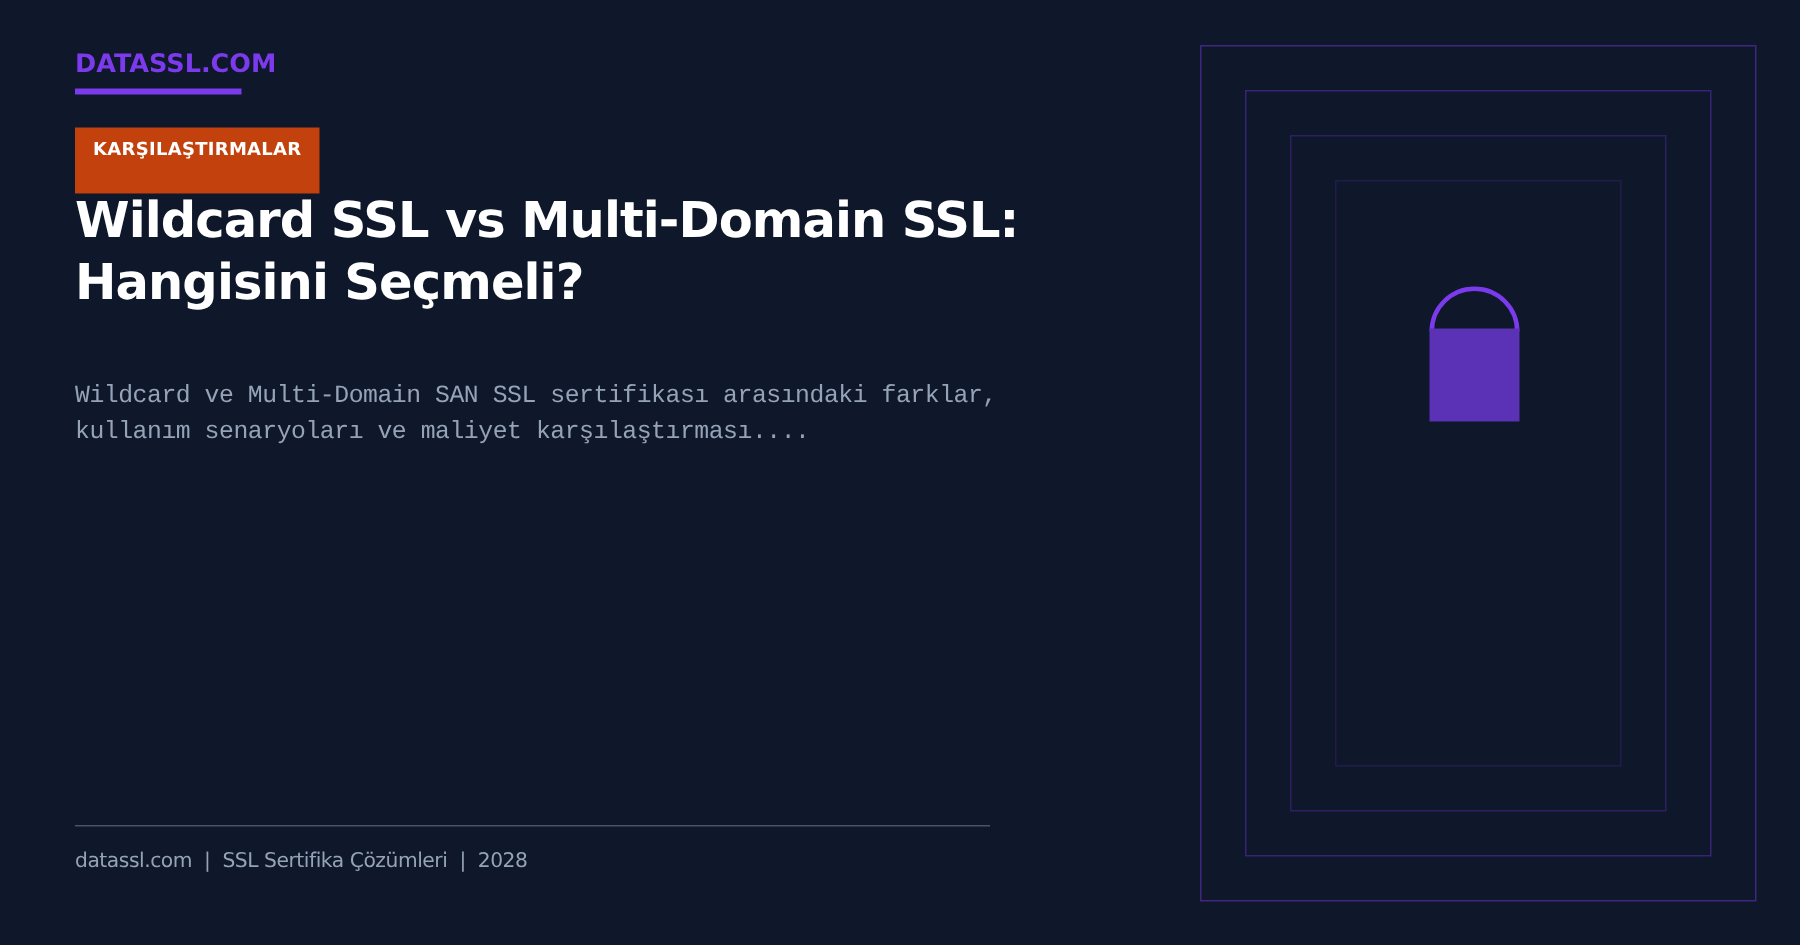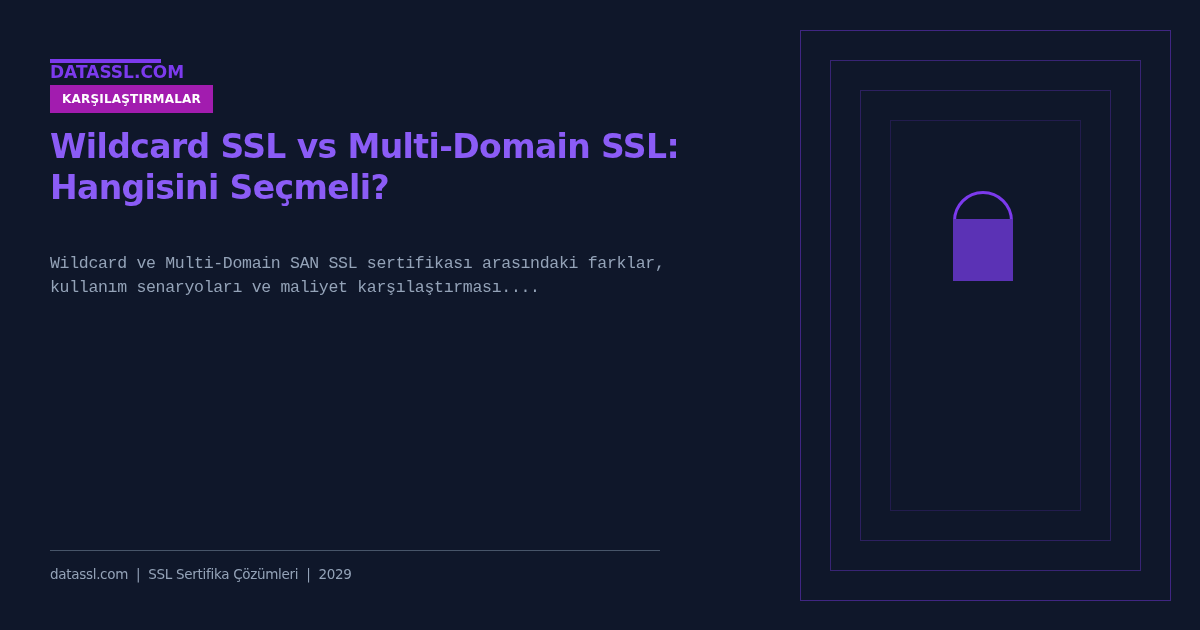--- a/index.html
+++ b/index.html
@@ -7,40 +7,39 @@
     body {
       background: #0f172a;
       position: relative;
       font-family: "DejaVu Sans", "Liberation Sans", sans-serif;
     }
     .brand {
       position: absolute; left: 50px; top: 33px;
       font-family: "DejaVu Sans", sans-serif;
       font-weight: bold; font-size: 17px; letter-spacing: 0px;
       color: #7c3aed;
-      margin-top: 29px;
     }
     .brand-bar {
       position: absolute; left: 50px; top: 59px;
       width: 111px; height: 4px; background: #7c3aed;
     }
     .badge {
       position: absolute; left: 50px; top: 85px;
-      height: 28px; padding: 0 12px;
-      background: #a21caf; color: #ffffff;
+      height: 44px; padding: 0 12px;
+      background: #c2410c; color: #ffffff;
       font-family: "DejaVu Sans", sans-serif;
       font-weight: bold; font-size: 12px;
       line-height: 28px; letter-spacing: 0.2px;
     }
     .title {
       position: absolute; left: 50px; top: 126px;
       width: 660px;
       font-family: "DejaVu Sans", sans-serif;
       font-weight: bold; font-size: 33px; line-height: 41px;
-      color: #8b5cf6;
+      color: #ffffff;
       letter-spacing: -0.6px;
     }
     .desc {
       position: absolute; left: 50px; top: 252px;
       width: 640px;
       font-family: Liberation Mono, monospace;
       font-size: 16.5px; line-height: 24px;
       color: #94a3b8;
       letter-spacing: -0.3px;
     }
@@ -74,21 +73,21 @@
 <div class="brand-bar"></div>
 
 <div class="badge">KARŞILAŞTIRMALAR</div>
 
 <h1 class="title">Wildcard SSL vs Multi-Domain SSL: Hangisini Seçmeli?</h1>
 
 <p class="desc">Wildcard ve Multi-Domain SAN SSL sertifikası arasındaki farklar, kullanım senaryoları ve maliyet karşılaştırması....</p>
 
 <div class="divider"></div>
 
-<div class="footer">datassl.com  |  SSL Sertifika Çözümleri  |  2029</div>
+<div class="footer">datassl.com  |  SSL Sertifika Çözümleri  |  2028</div>
 
 <div>
   <div class="rect r1"></div>
   <div class="rect r2"></div>
   <div class="rect r3"></div>
   <div class="rect r4"></div>
 
   <svg class="padlock" viewBox="0 0 66 96" xmlns="http://www.w3.org/2000/svg">
     <path d="M4.5 33 A28.5 28.5 0 0 1 61.5 33" fill="none" stroke="#7c3aed" stroke-width="3"></path>
     <rect x="3" y="31" width="60" height="62" fill="#5b32b5"></rect>

